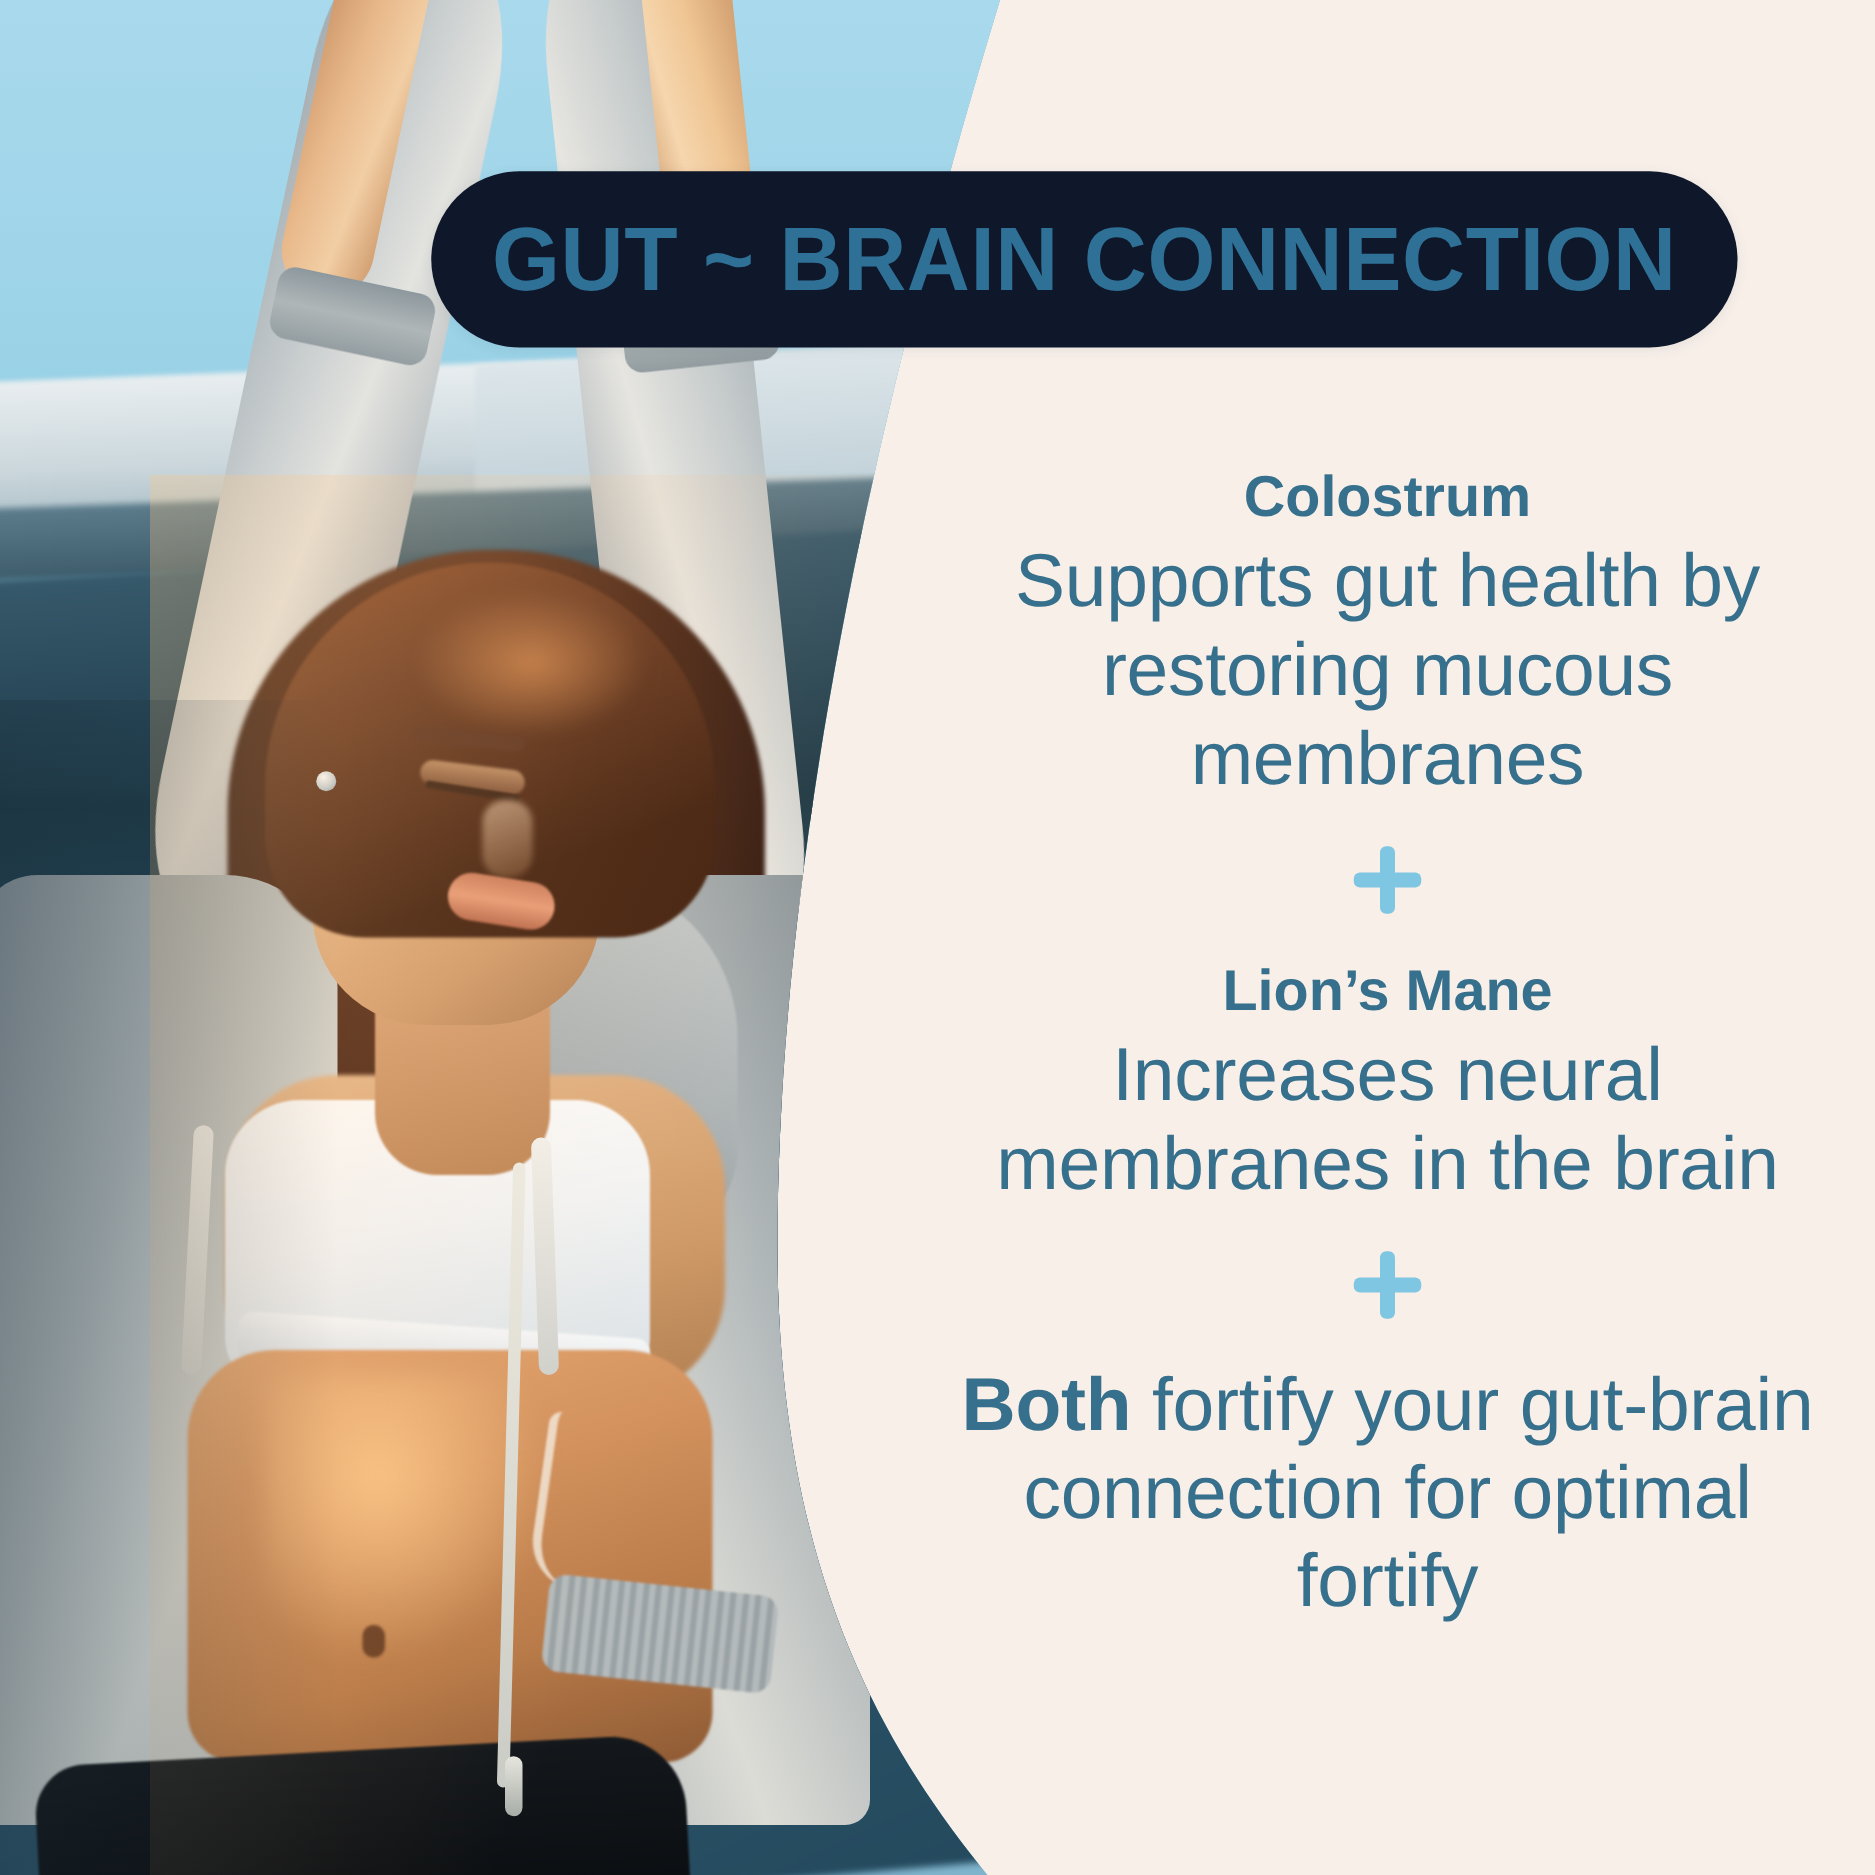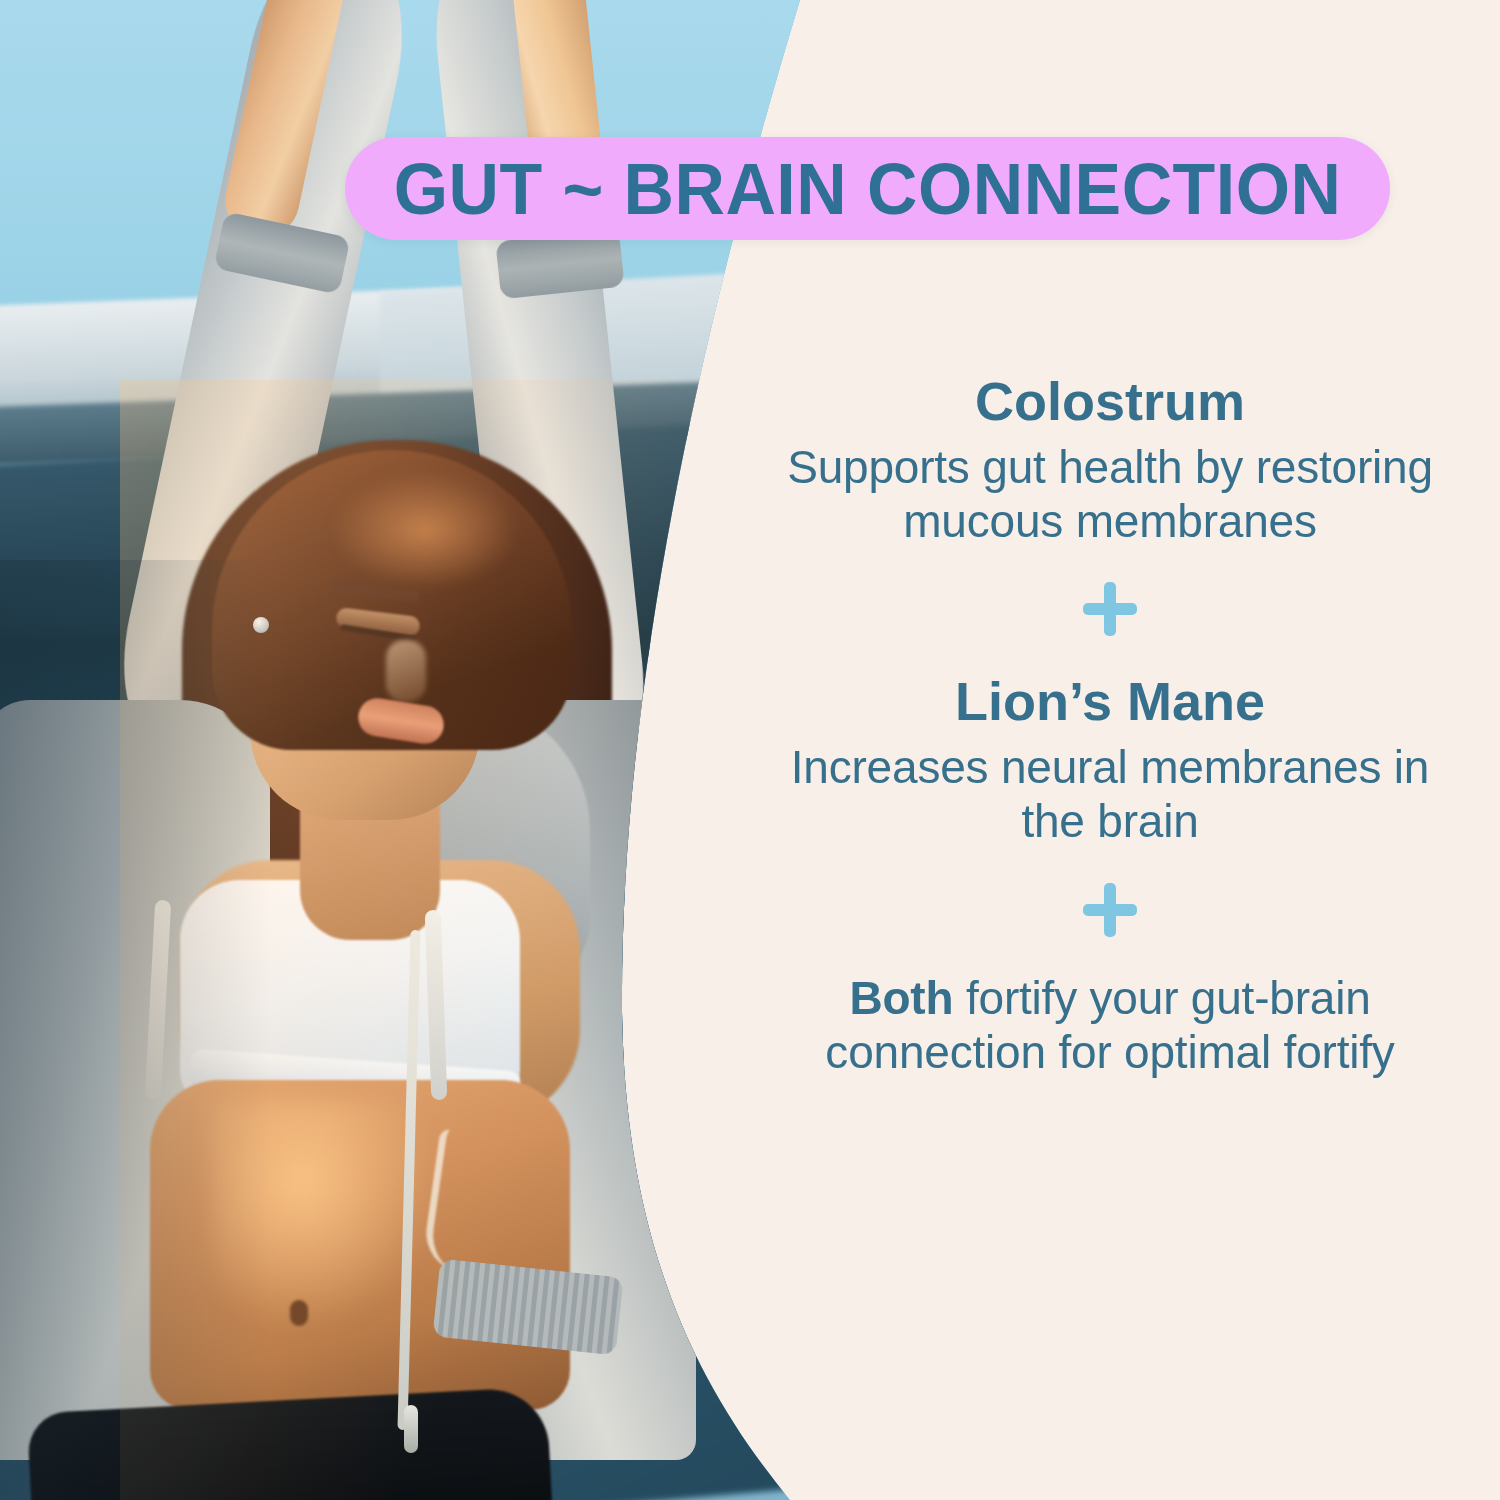--- a/index.html
+++ b/index.html
@@ -351,22 +351,22 @@
     position: absolute;
     left: 0; top: 560px; width: 360px; height: 940px;
     background: linear-gradient(90deg, rgba(26,44,56,.32), rgba(26,44,56,0) 75%);
     pointer-events: none;
   }
 
   
   #title-pill {
     position: absolute;
     left: 345px; top: 137px;
-    width: 1045px; height: 103px;
-    background: #f0abfc;
+    width: 1045px; height: 141px;
+    background: #0f172a;
     border-radius: 72px;
     display: flex;
     align-items: center;
     justify-content: center;
     box-shadow: 0 2px 10px rgba(30,60,80,.08);
   }
   #title-text {
     color: #2E7096;
     font-size: 72px;
     font-weight: 700;
@@ -378,27 +378,27 @@
   
   #copy {
     position: absolute;
     left: 760px; top: 370px;
     width: 700px;
     text-align: center;
     color: #36708C;
   }
   .block { margin: 0; }
   .heading {
-    font-size: 54px;
+    font-size: 46px;
     font-weight: 700;
     line-height: 1.18;
     margin: 0 0 6px 0;
   }
   .body {
-    font-size: 46px;
+    font-size: 60px;
     font-weight: 400;
     line-height: 1.18;
     margin: 0;
     letter-spacing: -0.2px;
   }
   .body .em { font-weight: 700; }
   .plus {
     display: block;
     margin: 34px auto;
     width: 54px; height: 54px;

